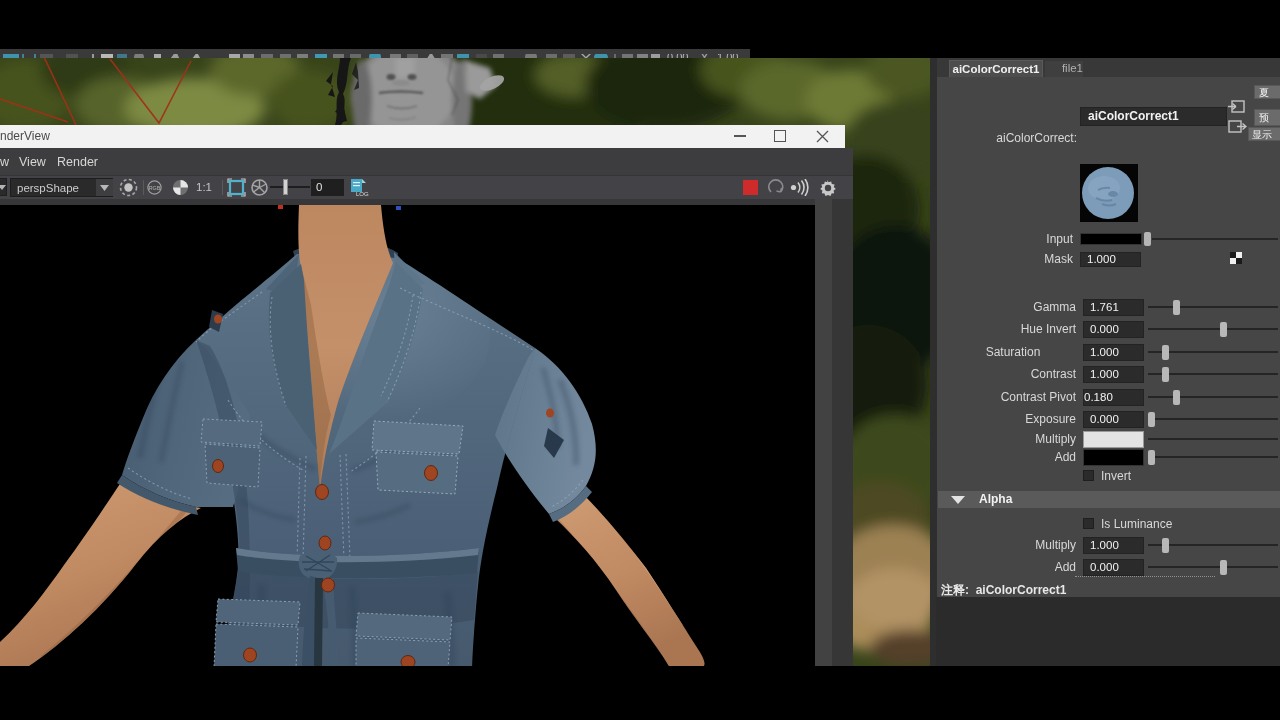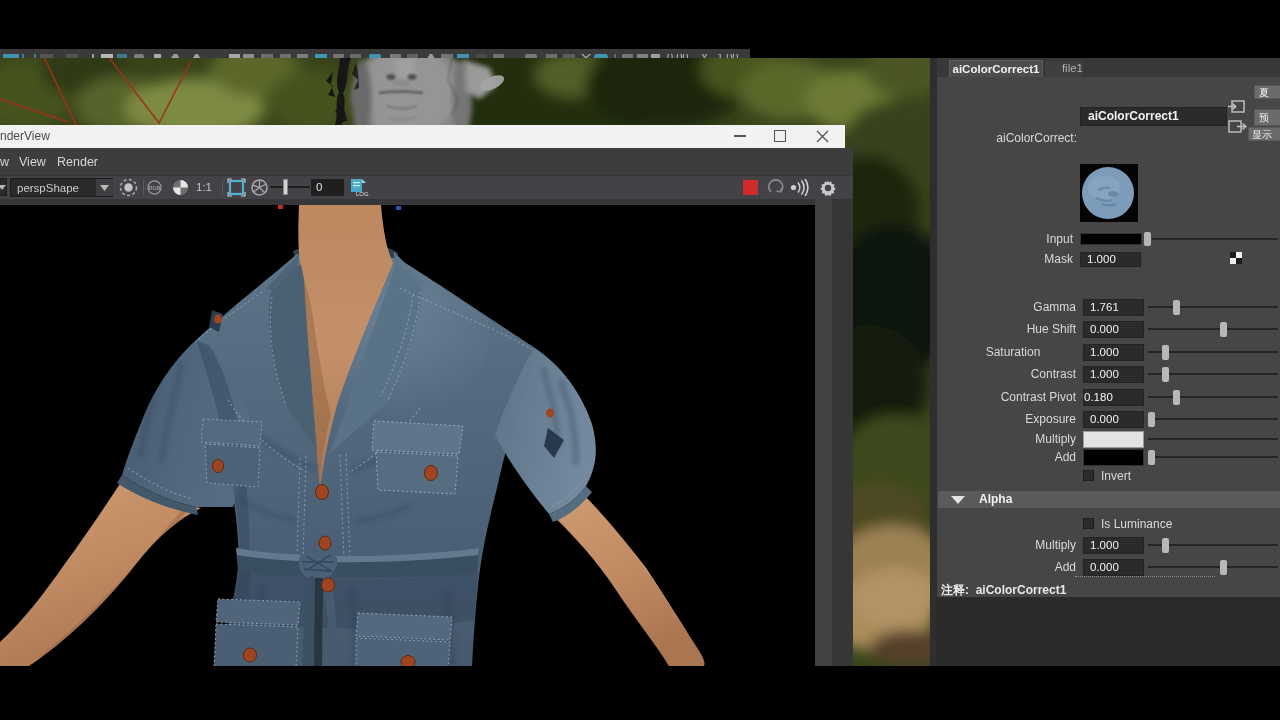--- a/index.html
+++ b/index.html
@@ -416,21 +416,21 @@
 
   <div class="abs" style="left:20px;top:194px;width:123px;height:14px;text-align:right;line-height:14px;">Mask</div>
   <div class="abs" style="left:150px;top:194px;width:61px;height:15px;background:#2b2b2b;border:1px solid #232323;line-height:13px;padding-left:6px;font-size:11.5px;color:#f2f2f2;">1.000</div>
   <div class="abs" style="left:300px;top:194px;width:12px;height:12px;background:conic-gradient(#f0f0f0 0 25%, #1a1a1a 0 50%, #f0f0f0 0 75%, #1a1a1a 0);"></div>
 
 
   <div class="abs" style="left:20px;top:242px;width:126px;text-align:right;">Gamma</div>
   <div class="abs" style="left:153px;top:241px;width:61px;height:17px;background:#2b2b2b;border:1px solid #232323;line-height:15px;padding-left:6px;font-size:11.5px;color:#f2f2f2;">1.761</div>
   <div class="abs" style="left:218px;top:248px;width:130px;height:2px;background:#252525;"></div>
   <div class="abs" style="left:243px;top:242px;width:7px;height:15px;background:#b8b8b8;border-radius:2px;"></div>
-  <div class="abs" style="left:20px;top:264px;width:126px;text-align:right;">Hue Shift</div>
+  <div class="abs" style="left:20px;top:264px;width:126px;text-align:right;">Hue Invert</div>
   <div class="abs" style="left:153px;top:263px;width:61px;height:17px;background:#2b2b2b;border:1px solid #232323;line-height:15px;padding-left:6px;font-size:11.5px;color:#f2f2f2;">0.000</div>
   <div class="abs" style="left:218px;top:270px;width:130px;height:2px;background:#252525;"></div>
   <div class="abs" style="left:290px;top:264px;width:7px;height:15px;background:#b8b8b8;border-radius:2px;"></div>
   <div class="abs" style="left:20px;top:287px;width:126px;text-align:center;">Saturation</div>
   <div class="abs" style="left:153px;top:286px;width:61px;height:17px;background:#2b2b2b;border:1px solid #232323;line-height:15px;padding-left:6px;font-size:11.5px;color:#f2f2f2;">1.000</div>
   <div class="abs" style="left:218px;top:293px;width:130px;height:2px;background:#252525;"></div>
   <div class="abs" style="left:232px;top:287px;width:7px;height:15px;background:#b8b8b8;border-radius:2px;"></div>
   <div class="abs" style="left:20px;top:309px;width:126px;text-align:right;">Contrast</div>
   <div class="abs" style="left:153px;top:308px;width:61px;height:17px;background:#2b2b2b;border:1px solid #232323;line-height:15px;padding-left:6px;font-size:11.5px;color:#f2f2f2;">1.000</div>
   <div class="abs" style="left:218px;top:315px;width:130px;height:2px;background:#252525;"></div>

